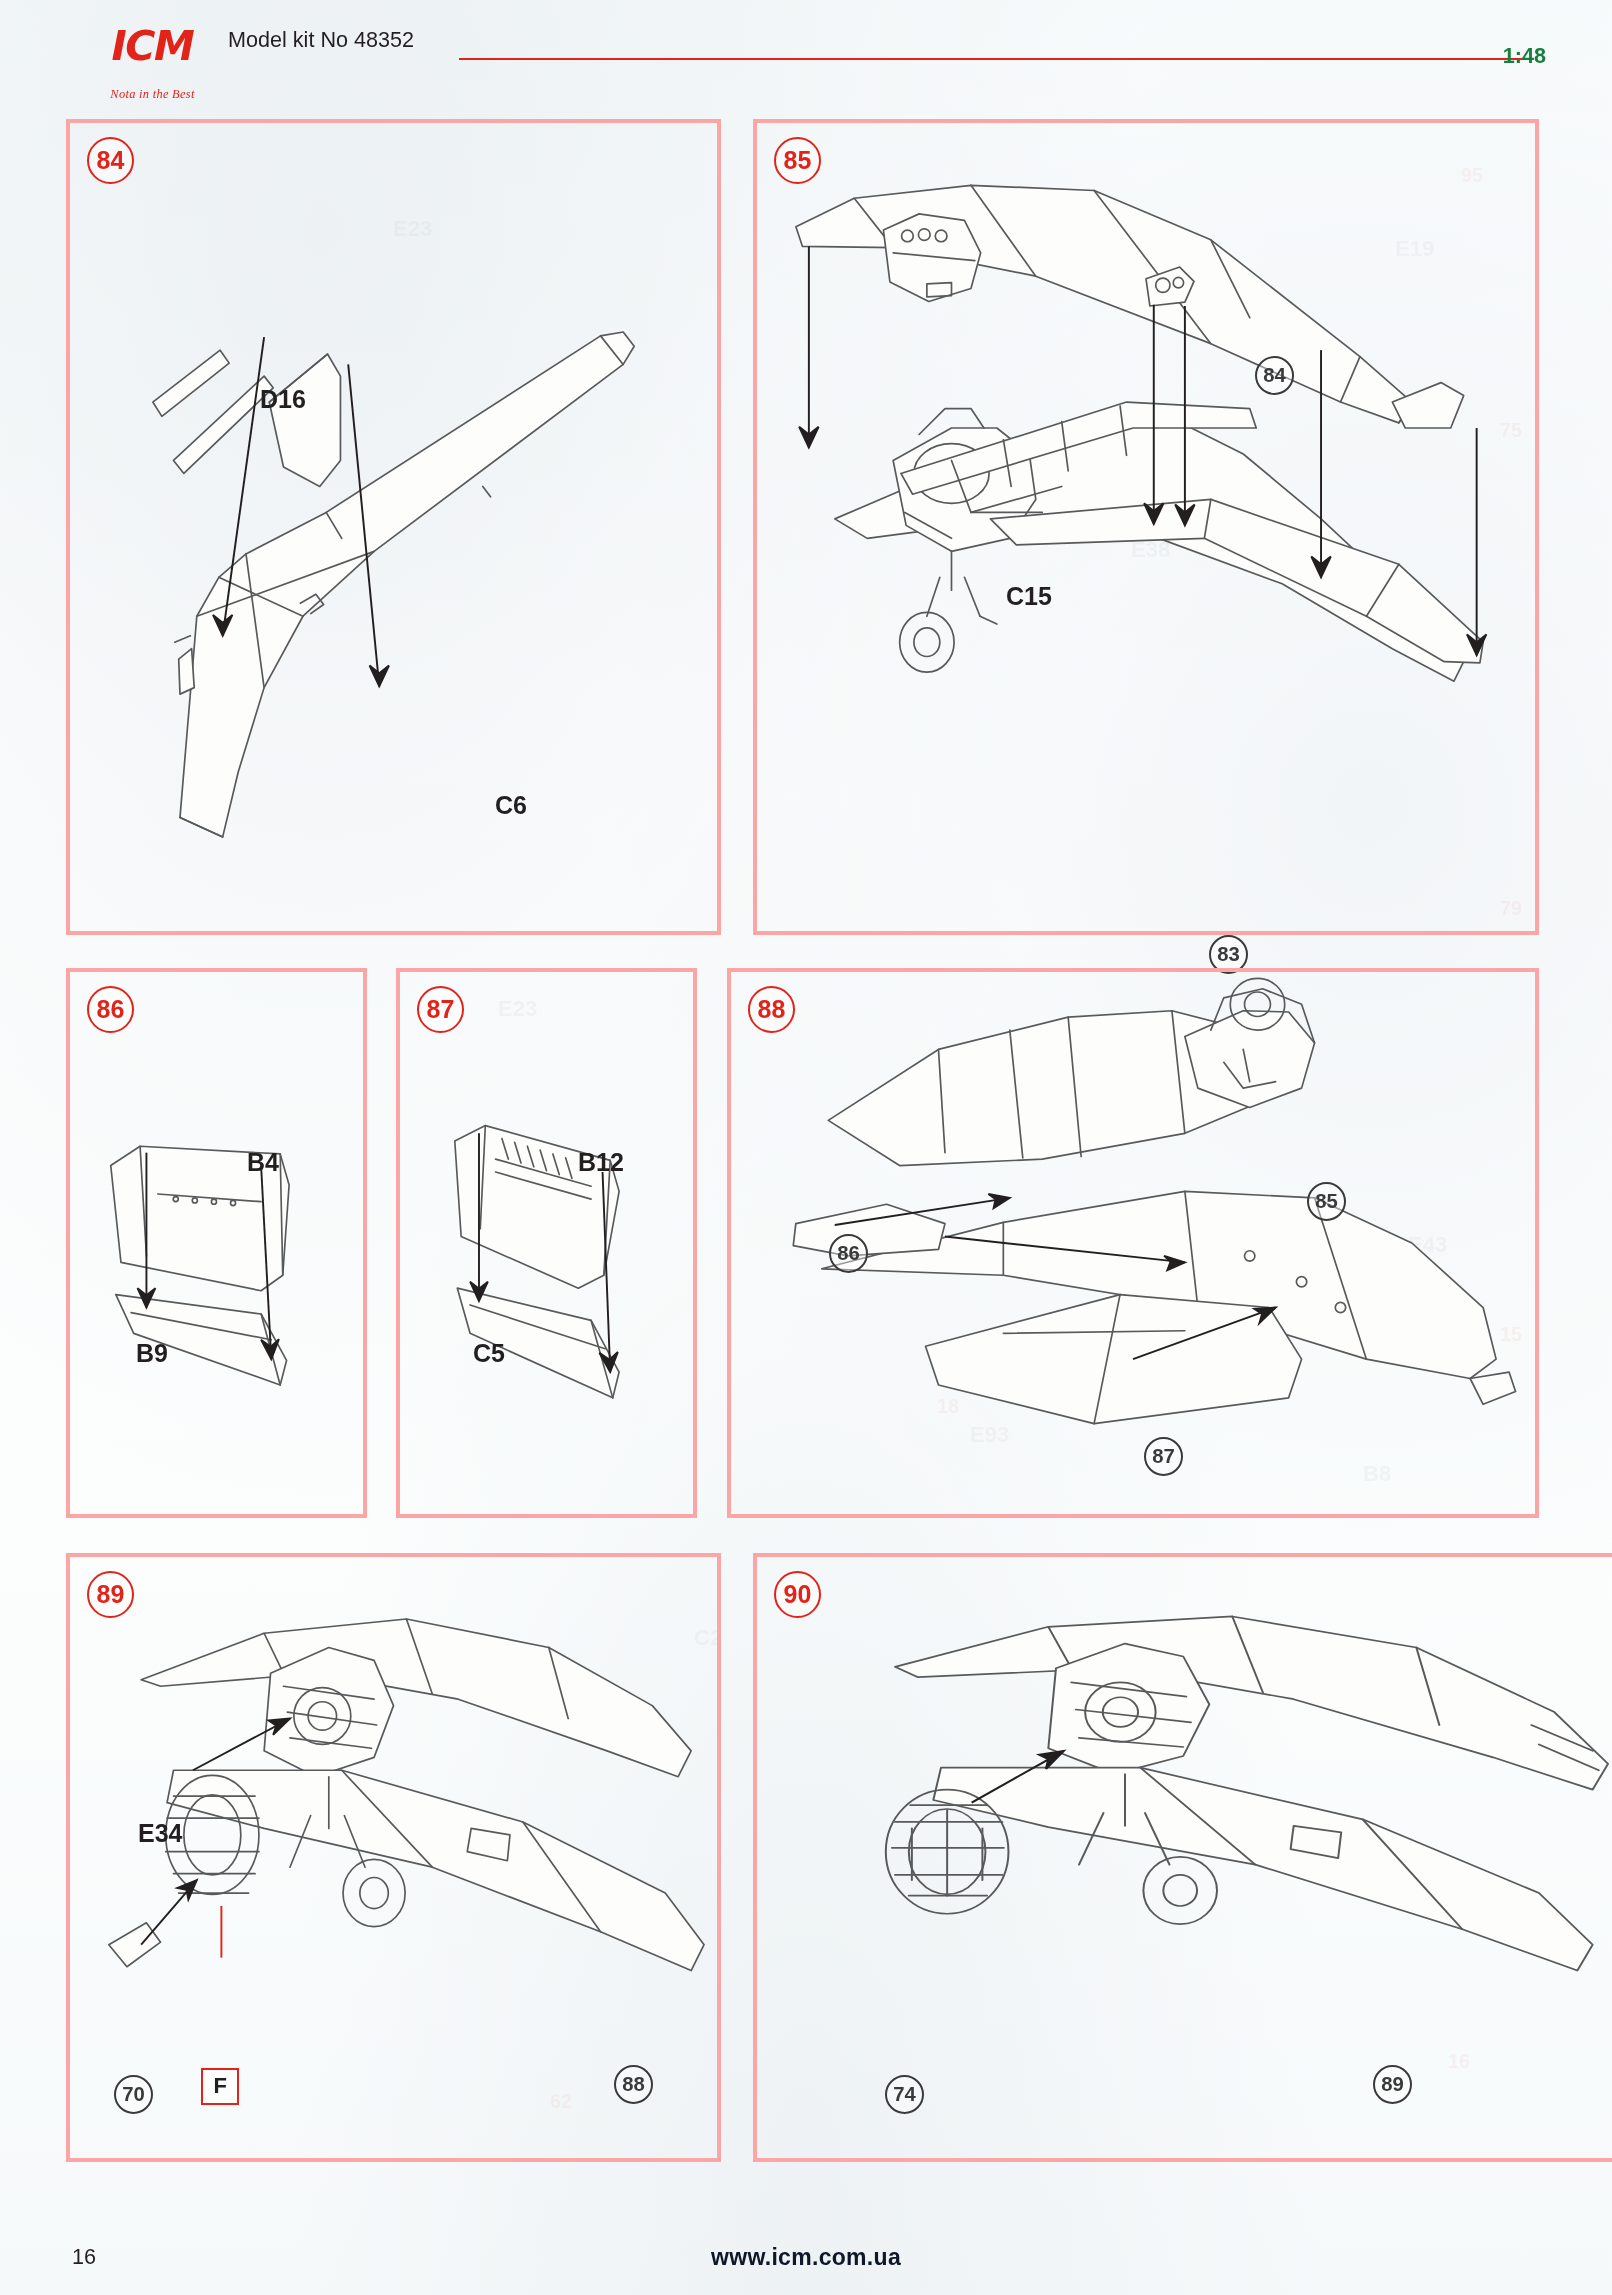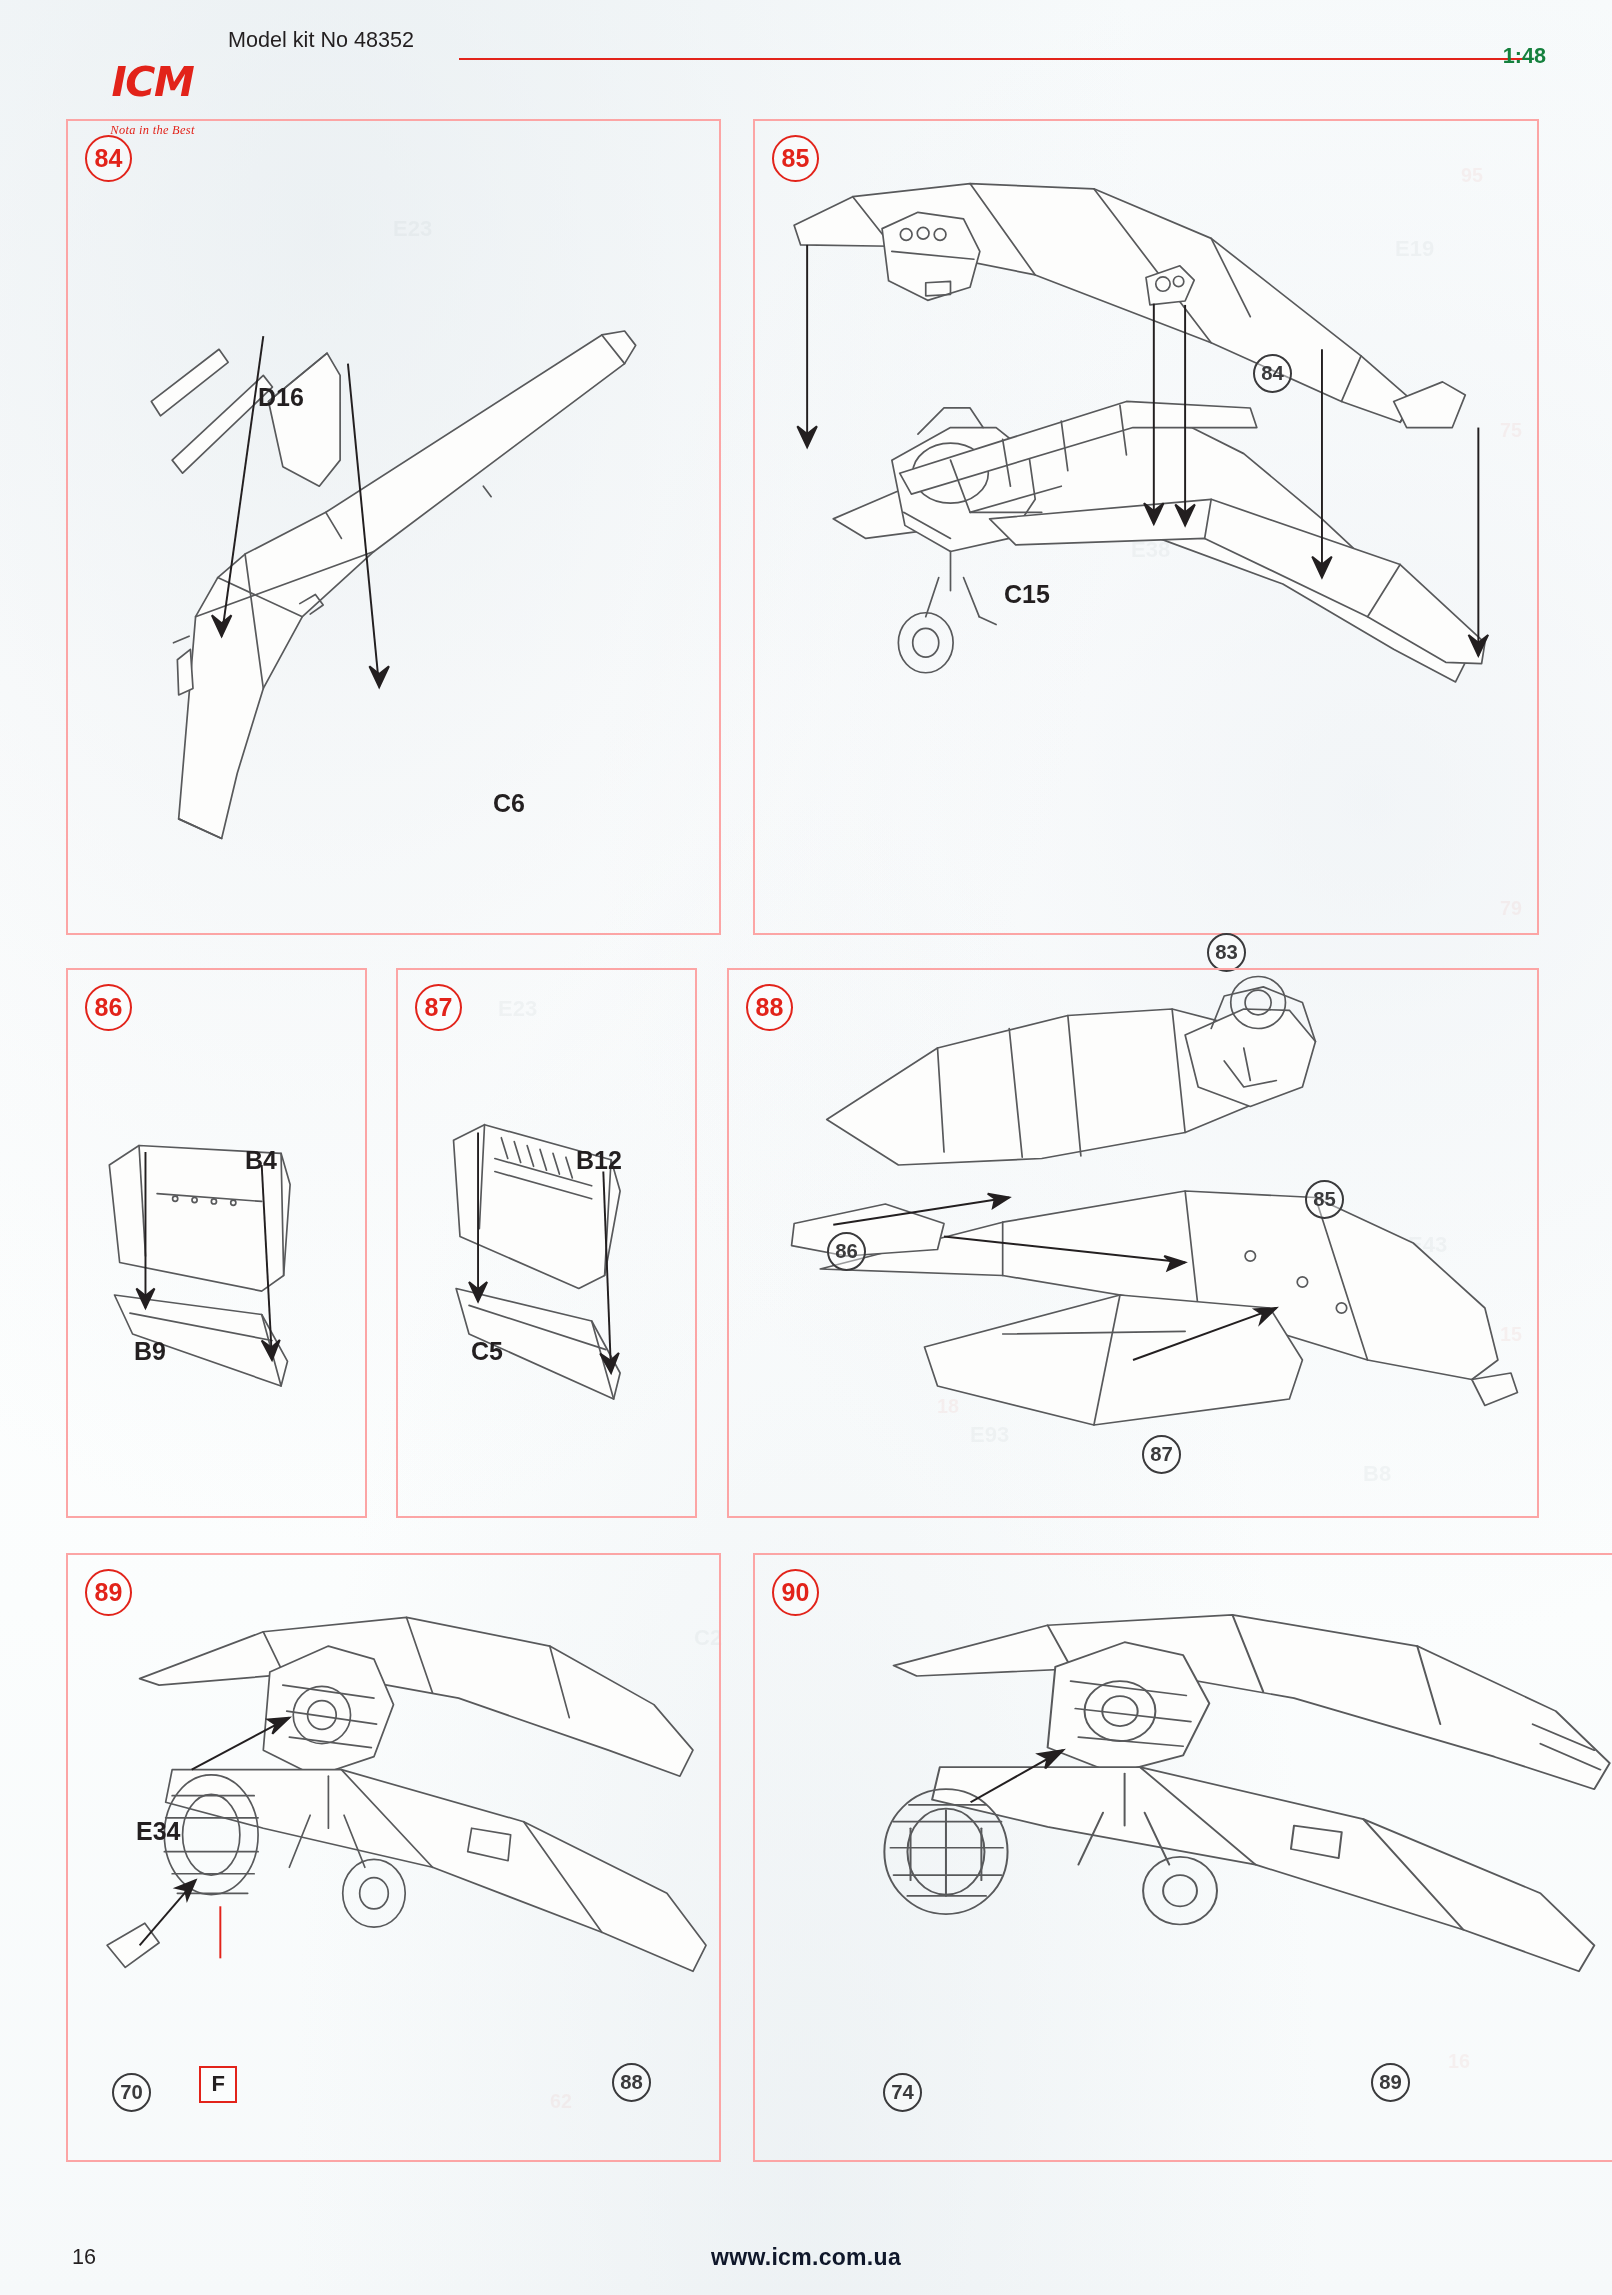--- a/index.html
+++ b/index.html
@@ -46,21 +46,20 @@
     text-align: center;
   }
   #logo .mark {
     font-family: "DejaVu Sans", sans-serif;
     font-weight: bold;
     font-style: italic;
     font-size: 41px;
     color: #e2231a;
     letter-spacing: -1.3px;
     line-height: 41px;
-    margin-top: 36px;
   }
   #logo .slogan {
     font-family: "Liberation Serif", serif;
     font-style: italic;
     font-size: 12.4px;
     color: #e2231a;
     margin-top: 20px;
     letter-spacing: 0.3px;
   }
   #kitno {
@@ -111,21 +110,21 @@
     text-align: center;
     font-size: 23px;
     font-weight: bold;
     color: #0f172a;
     letter-spacing: 0.3px;
   }
 
   
   .panel {
     position: absolute;
-    border: 2px solid #fca5a5;
+    border: 4px solid #fca5a5;
     background: transparent;
     box-sizing: border-box;
   }
   .step-badge {
     position: absolute;
     left: 17px;
     top: 14.4px;
     width: 47px;
     height: 47px;
     border: 2.6px solid #e2231a;

